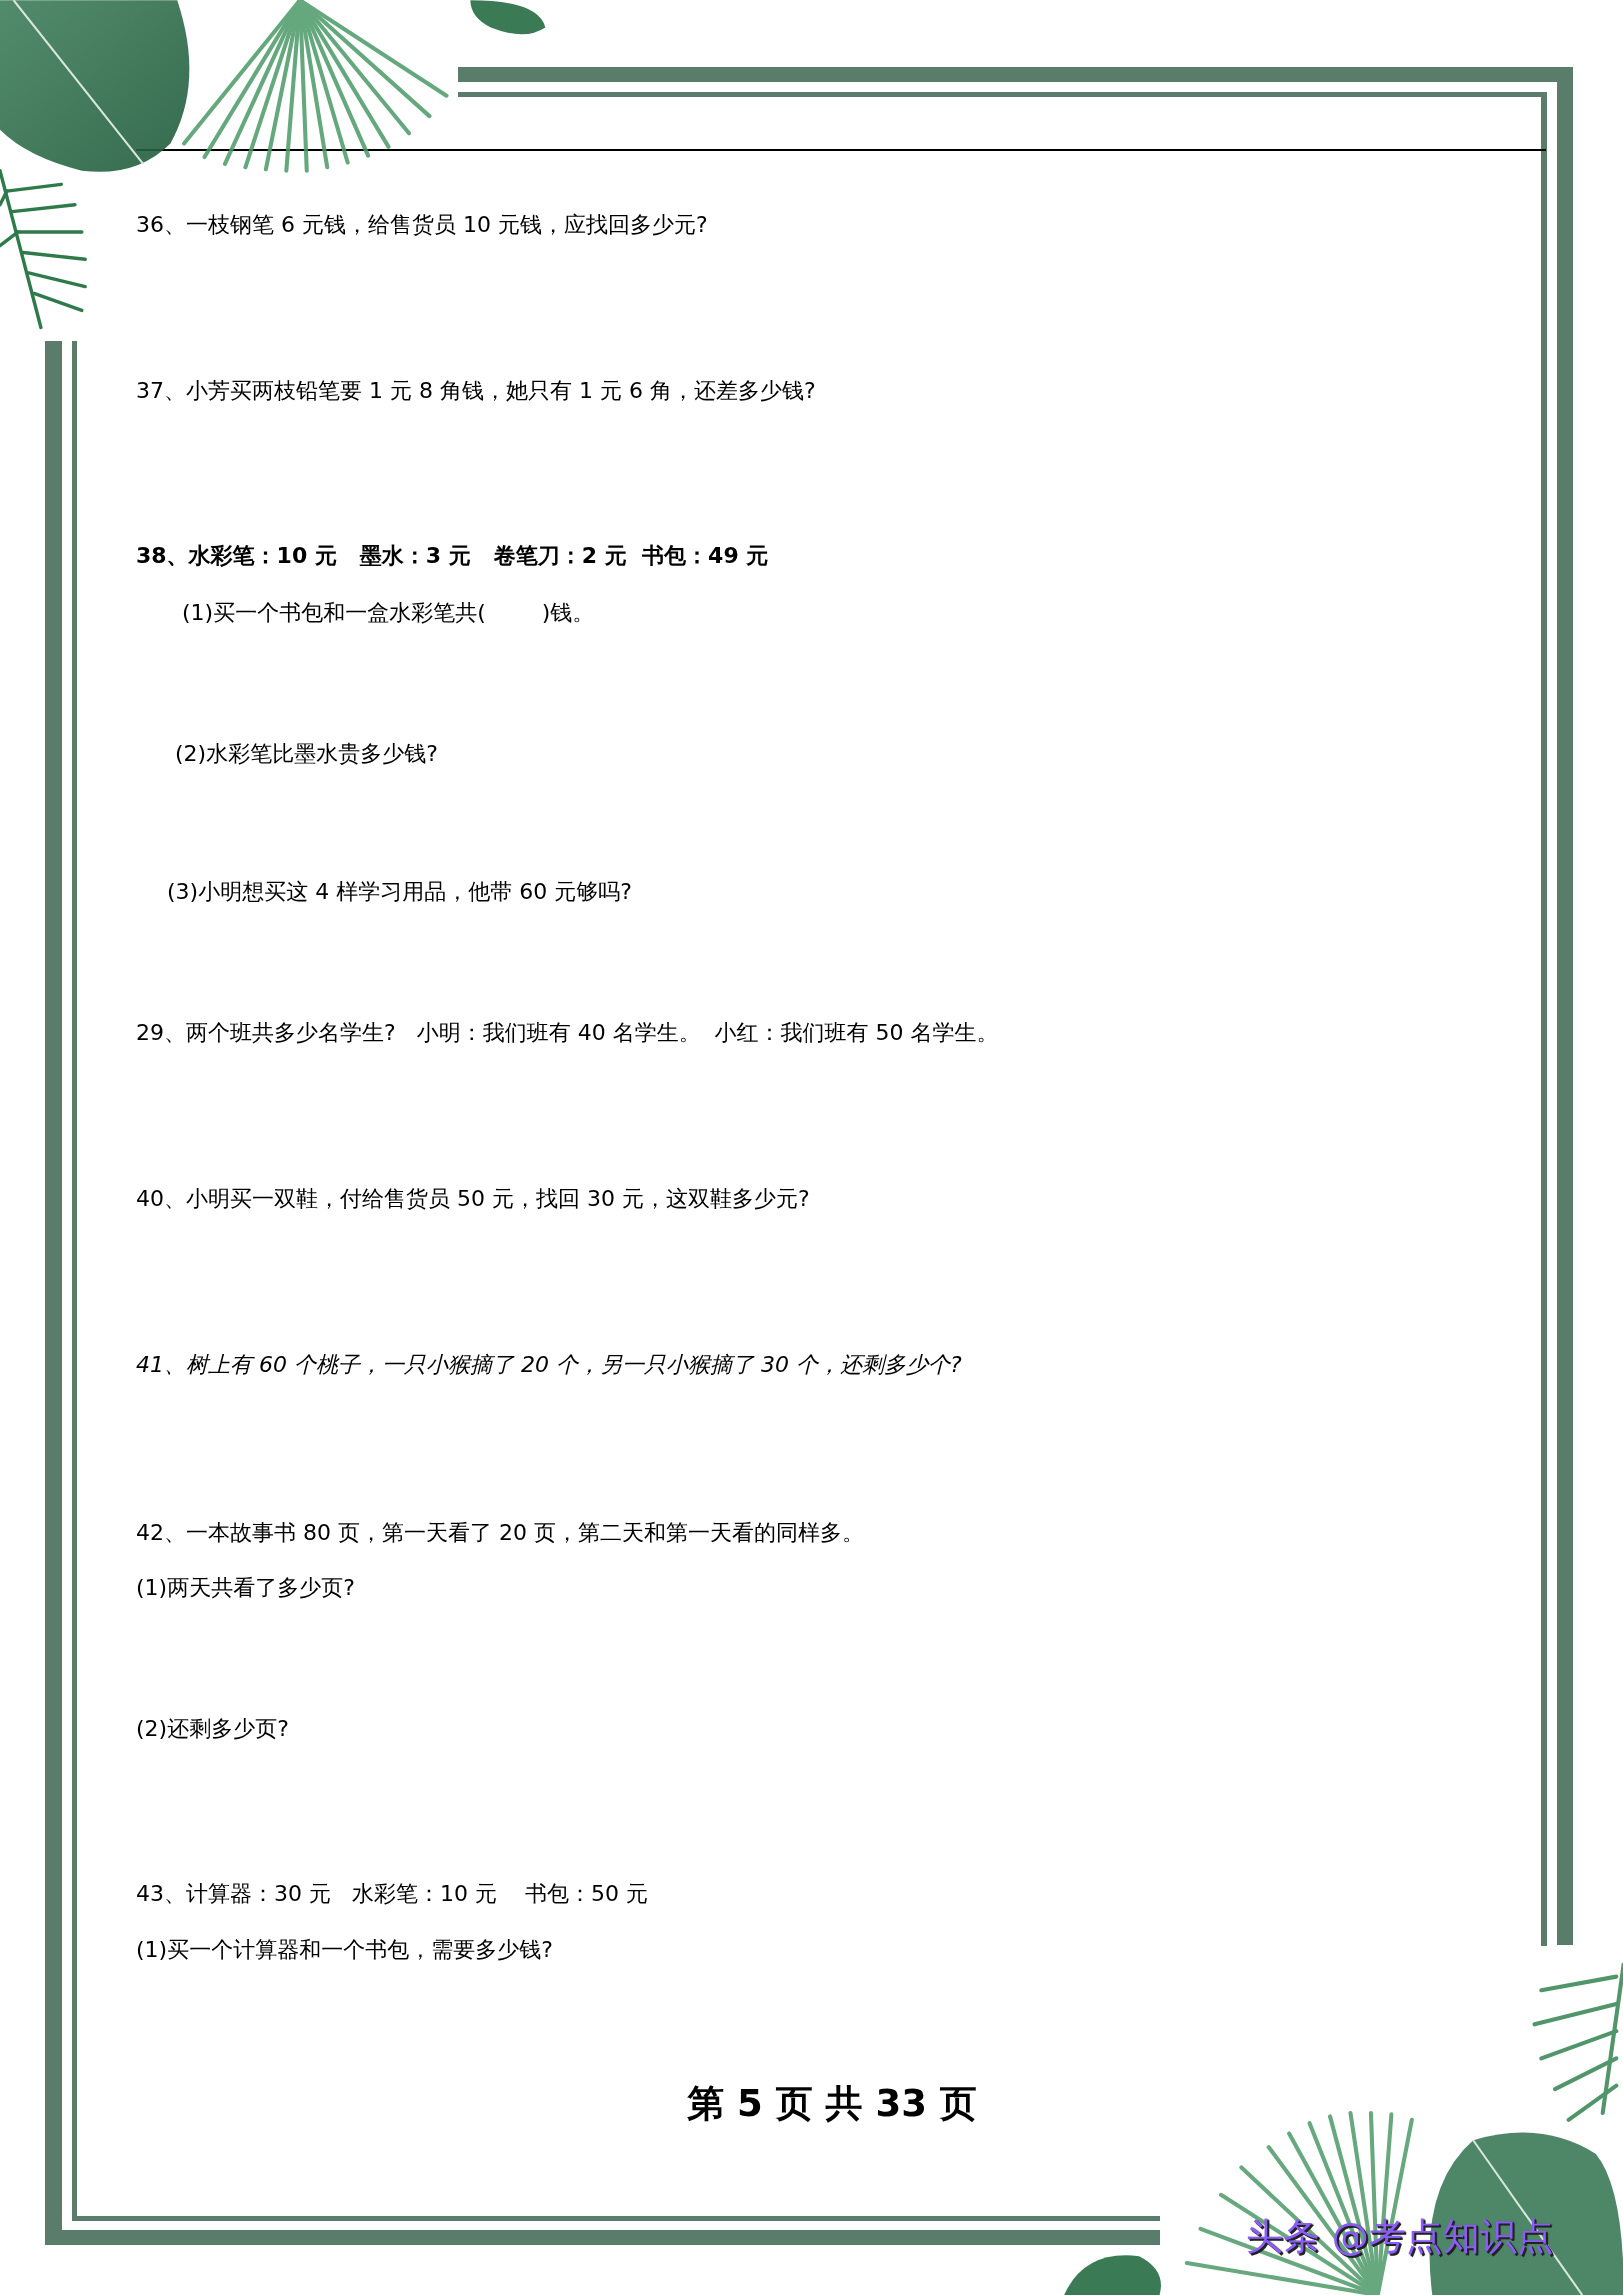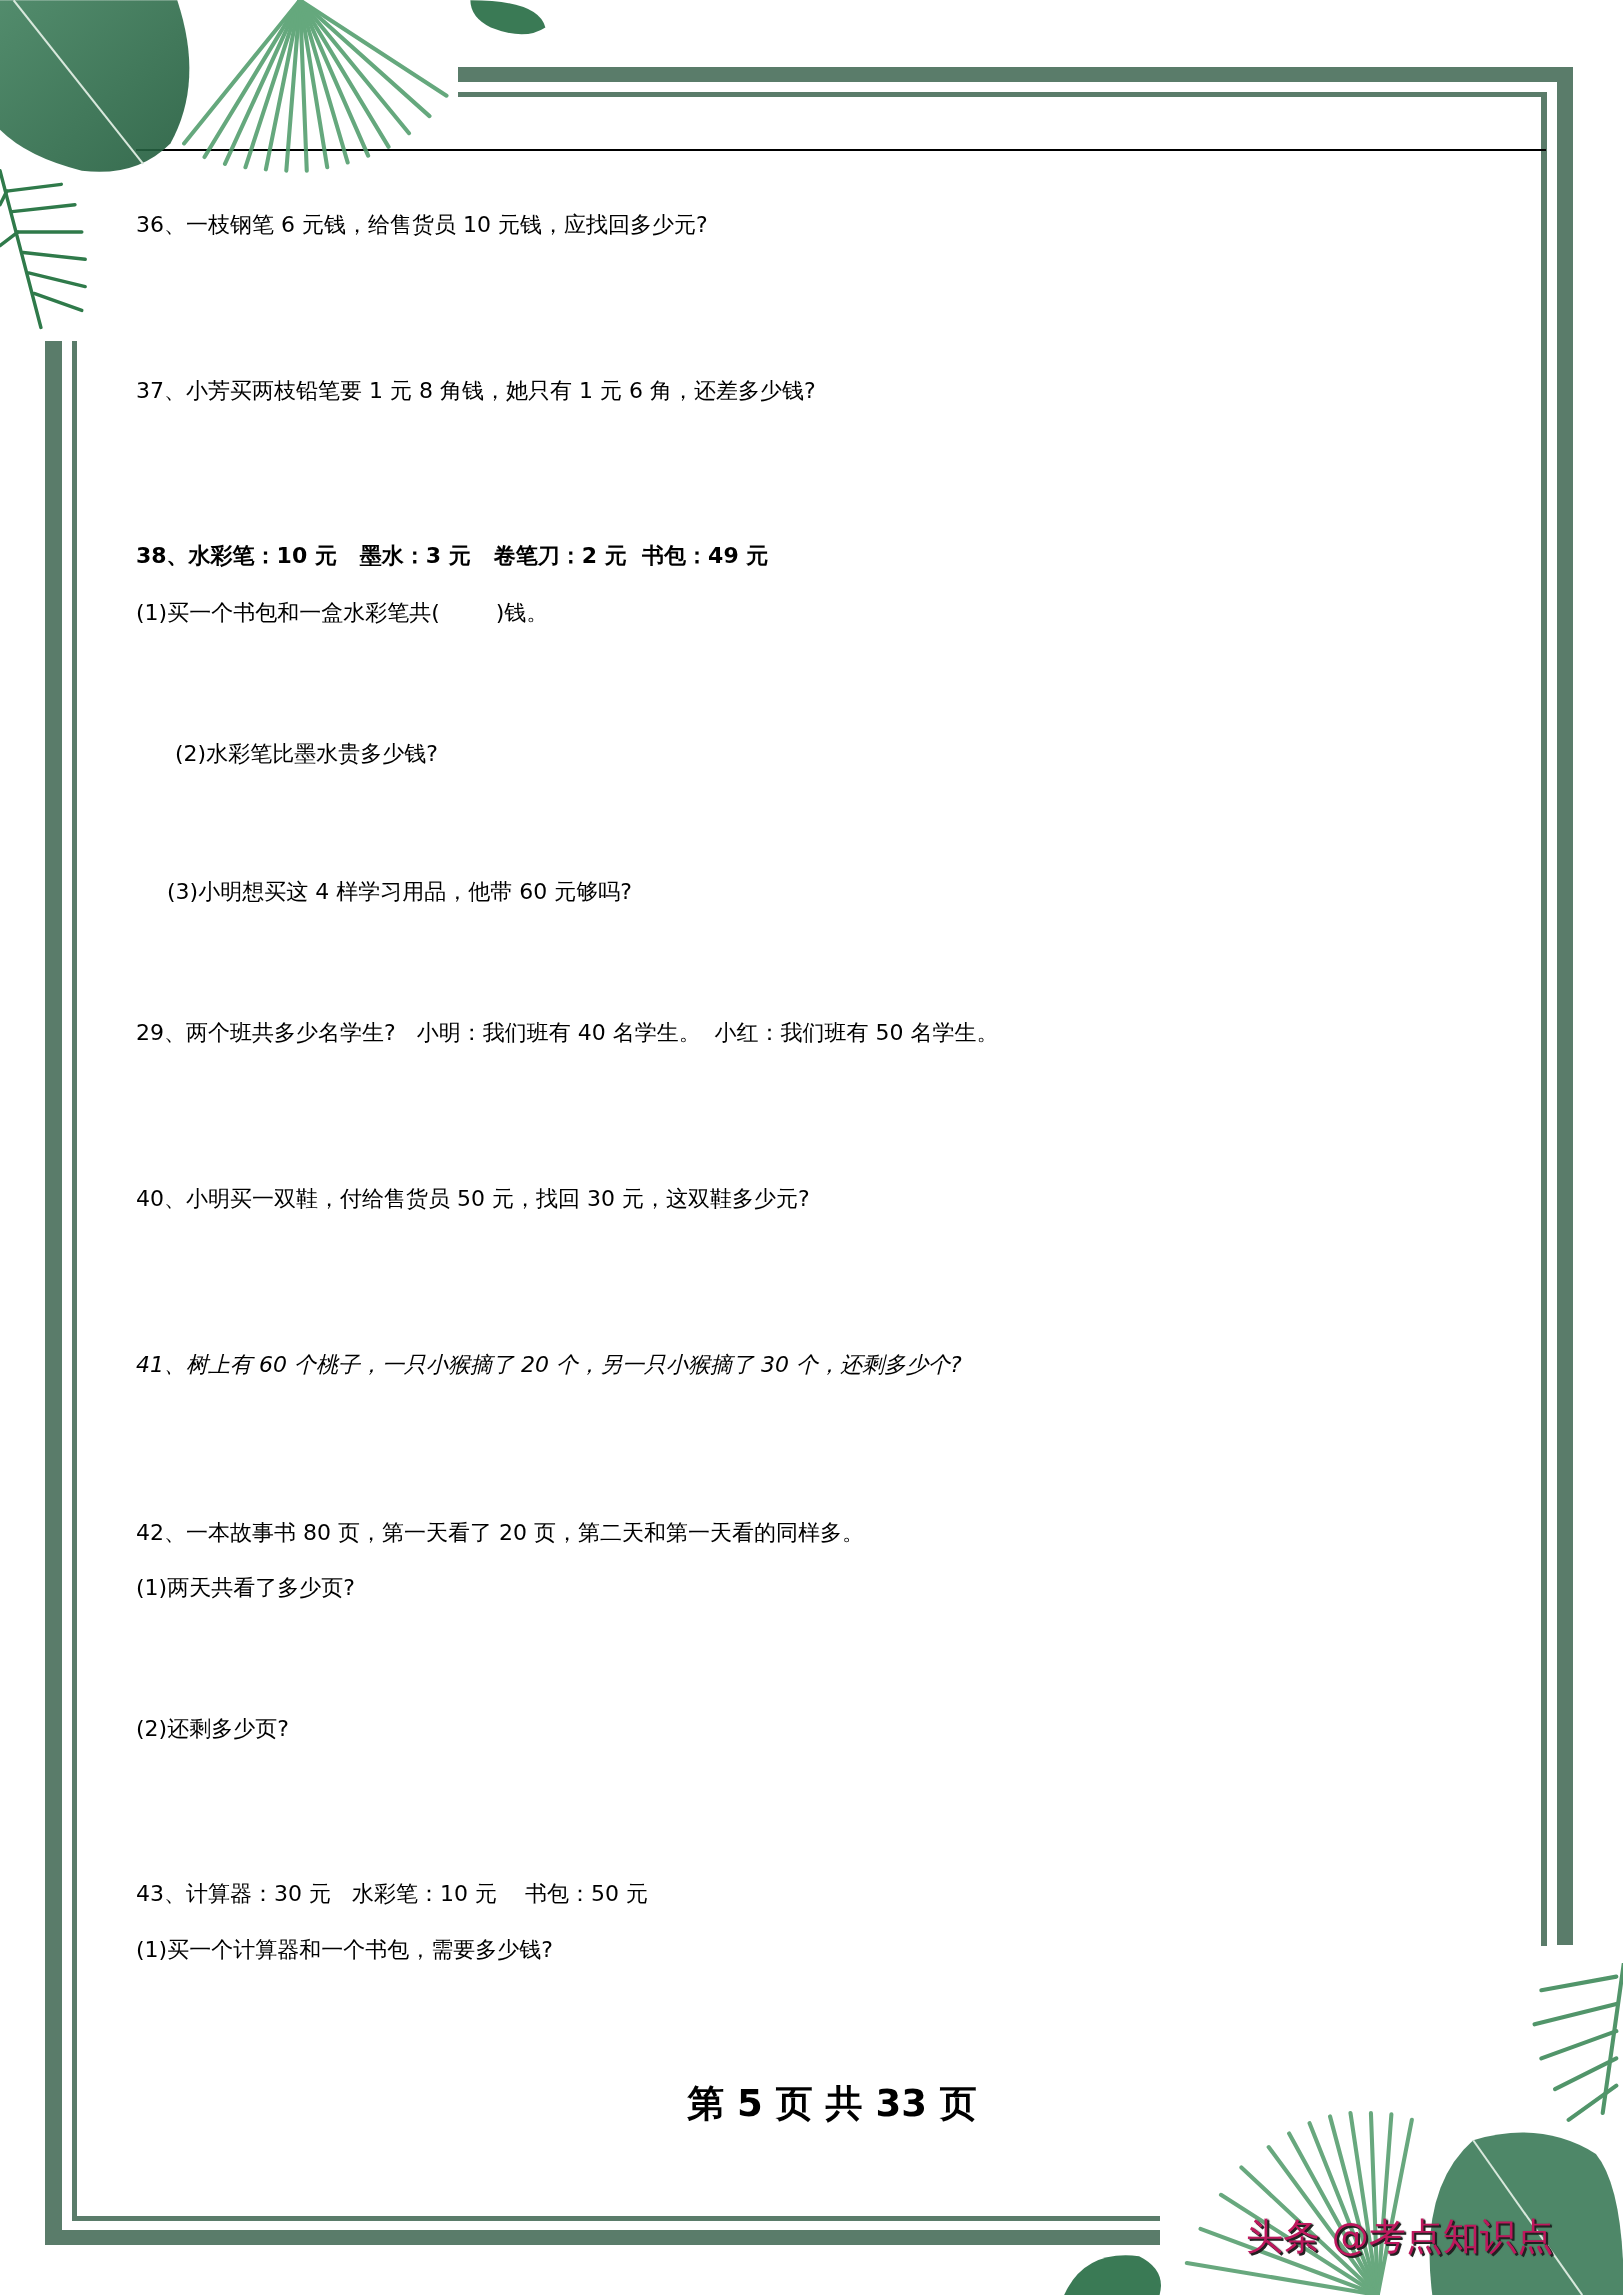--- a/index.html
+++ b/index.html
@@ -17,21 +17,21 @@
       font-size: 22px; line-height: 38px; white-space: pre;
       letter-spacing: 0px;
     }
     .footer {
       position: absolute; left: 0; width: 1664px; top: 2081px;
       text-align: center; font-size: 37px; font-weight: bold;
       line-height: 46px; white-space: pre;
     }
     .watermark {
       position: absolute; left: 1246px; top: 2214px;
-      font-size: 37px; line-height: 46px; color: #be185d; white-space: pre;
+      font-size: 37px; line-height: 46px; color: #8b5cf6; white-space: pre;
       text-shadow: 2px 2px 0 #222, 1.4px 1.4px 1.4px #000;
     }
     .leaf { position: absolute; }
   </style>
 </head>
 <body>
 
 <div class="bar" style="left:458px; top:67px; width:1115px; height:15px;"></div>
 <div class="bar" style="left:1557px; top:67px; width:16.4px; height:1878px;"></div>
 <div class="bar" style="left:45px; top:341px; width:17px; height:1904px;"></div>
@@ -107,21 +107,21 @@
       <line x1="460" y1="487" x2="180" y2="440"></line>
   </g>
   <path d="M540 487 Q520 330 600 260 Q700 230 780 280 Q821 330 821 487 Z" fill="#3b7a58" opacity="0.9"></path>
   <path d="M600 260 L760 487" stroke="#d8e8dc" stroke-width="3"></path>
   <path d="M0 487 Q30 420 110 430 Q150 450 140 487 Z" fill="#3a7a55"></path>
 </svg>
 
 <div class="line" style="top:206px;">36、一枝钢笔 6 元钱，给售货员 10 元钱，应找回多少元?</div>
 <div class="line" style="top:372px;">37、小芳买两枝铅笔要 1 元 8 角钱，她只有 1 元 6 角，还差多少钱?</div>
 <div class="line" style="top:537px;font-weight:bold;">38、水彩笔：10 元   墨水：3 元   卷笔刀：2 元  书包：49 元</div>
-<div class="line" style="top:594px;">(1)买一个书包和一盒水彩笔共(        )钱。</div>
+<div class="line" style="top:594px;margin-left:46px;">(1)买一个书包和一盒水彩笔共(        )钱。</div>
 <div class="line" style="top:735px;margin-left:39px;">(2)水彩笔比墨水贵多少钱?</div>
 <div class="line" style="top:873px;margin-left:31px;">(3)小明想买这 4 样学习用品，他带 60 元够吗?</div>
 <div class="line" style="top:1014px;">29、两个班共多少名学生?   小明：我们班有 40 名学生。  小红：我们班有 50 名学生。</div>
 <div class="line" style="top:1180px;">40、小明买一双鞋，付给售货员 50 元，找回 30 元，这双鞋多少元?</div>
 <div class="line" style="top:1346px;font-style:italic;">41、树上有 60 个桃子，一只小猴摘了 20 个，另一只小猴摘了 30 个，还剩多少个?</div>
 <div class="line" style="top:1514px;">42、一本故事书 80 页，第一天看了 20 页，第二天和第一天看的同样多。</div>
 <div class="line" style="top:1569px;">(1)两天共看了多少页?</div>
 <div class="line" style="top:1710px;">(2)还剩多少页?</div>
 <div class="line" style="top:1875px;">43、计算器：30 元   水彩笔：10 元    书包：50 元</div>
 <div class="line" style="top:1931px;">(1)买一个计算器和一个书包，需要多少钱?</div>

